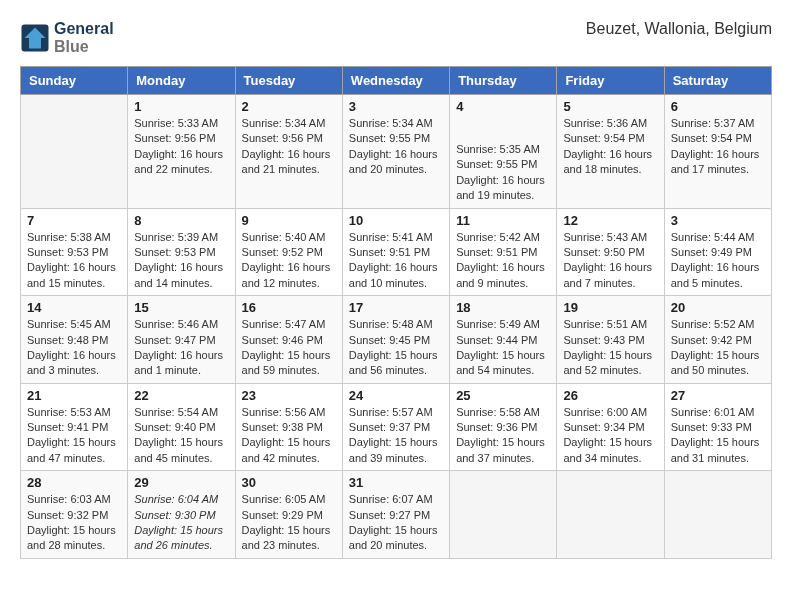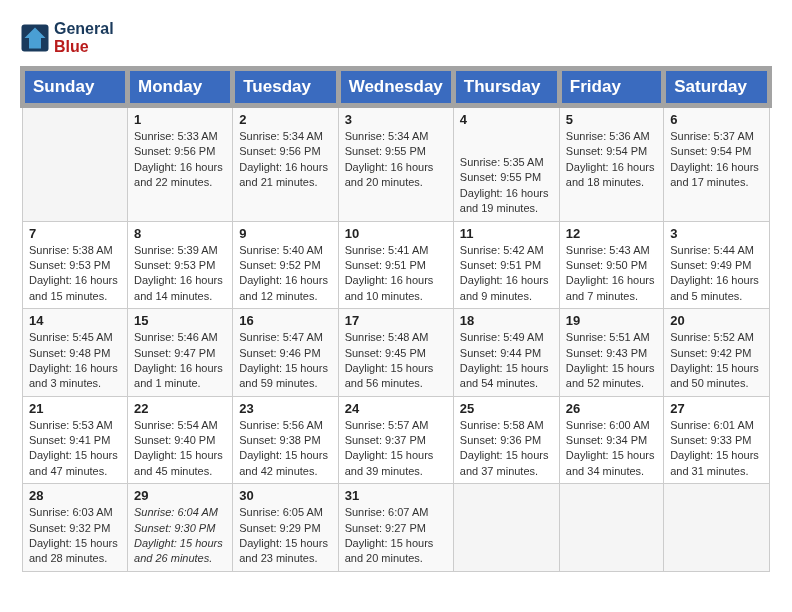--- a/index.html
+++ b/index.html
@@ -40,23 +40,23 @@
     table {
       width: 100%;
       border-collapse: collapse;
       font-size: 11px;
     }
     thead tr th {
       background-color: #3a6bbf;
       color: #fff;
       padding: 6px 8px;
       text-align: left;
-      font-size: 17px;
+      font-size: 13px;
       font-weight: bold;
-      border: 5px solid #a3a3a3;
+      border: 1px solid #a3a3a3;
     }
     tbody tr td {
       border: 1px solid #ccc;
       vertical-align: top;
       padding: 4px 6px;
       width: 14.28%;
       height: 80px;
       background: #fff;
     }
     tbody tr:nth-child(odd) td {
@@ -82,24 +82,25 @@
 <body>
 
 <div class="header">
   <div class="logo">
     <svg class="logo-icon" viewBox="0 0 40 40">
       <rect x="2" y="2" width="36" height="36" rx="4" fill="#1a3a5c"></rect>
       <polygon points="20,6 34,20 28,20 28,34 12,34 12,20 6,20" fill="#4a9fd4"></polygon>
     </svg>
     <div>
       <div style="font-size:16px; font-weight:bold; color:#1a3a5c;">General</div>
-      <div style="font-size:16px; font-weight:bold; color:#b91c1c;">Blue</div>
+      <div style="font-size:16px; font-weight:bold; color:#737373;">Blue</div>
     </div>
   </div>
   <div class="title-block">
+    <div class="subtitle">Beuzet, Wallonia, Belgium</div>
   </div>
 </div>
 
 <table>
   <thead>
     <tr id="header-row">
         <th>Sunday</th>
         <th>Monday</th>
         <th>Tuesday</th>
         <th>Wednesday</th>

